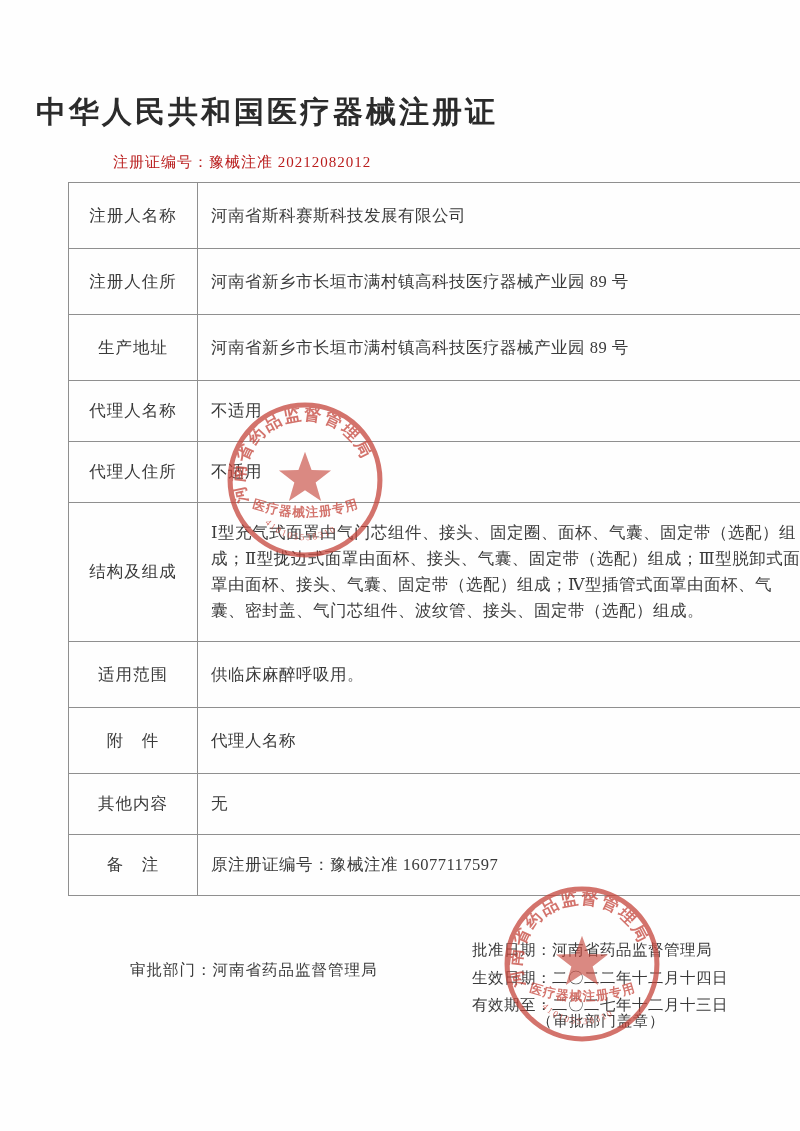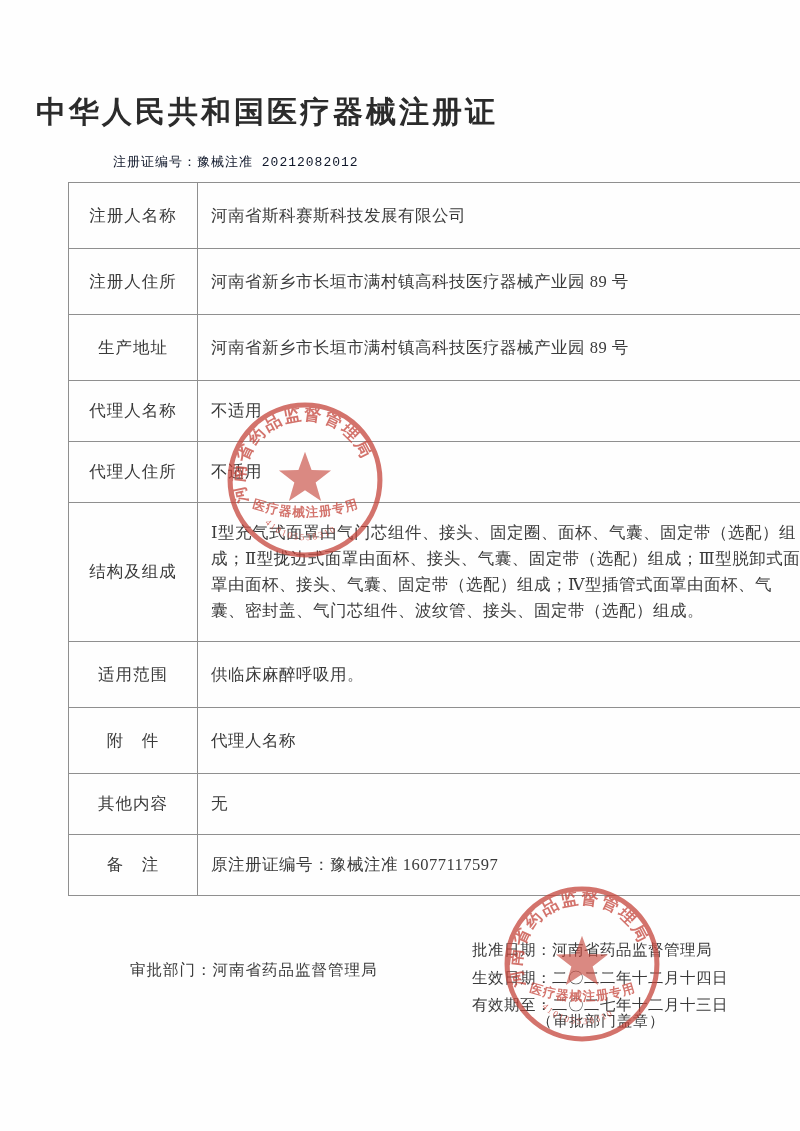--- a/index.html
+++ b/index.html
@@ -7,23 +7,22 @@
     width:800px;height:1131px;background:#ffffff;position:relative;
     font-family:"Liberation Serif","DejaVu Serif",serif;color:#333;
     overflow:hidden;
   }
   .page{position:absolute;inset:0;background:#fefefe;}
   .doc-title{
     position:absolute;top:92px;left:0;width:800px;text-align:left;
     font-size:30px;font-weight:bold;letter-spacing:3px;color:#2b2b2b;margin-left:36px;
   }
   .cert-line{
-    position:absolute;top:153px;left:113px;font-size:13px;color:#0f172a;
+    position:absolute;top:153px;left:113px;font-size:15px;color:#b91c1c;
     letter-spacing:1px;
-    font-family:Liberation Mono, monospace;
   }
   table.cert{
     position:absolute;top:182px;left:68px;width:746px;
     border-collapse:collapse;table-layout:fixed;
   }
   table.cert td{
     border:1px solid #8f8f8f;vertical-align:middle;
     font-size:16.5px;color:#3a3a3a;
   }
   td.lbl{width:120px;text-align:center;letter-spacing:1px;padding:0 4px;}

